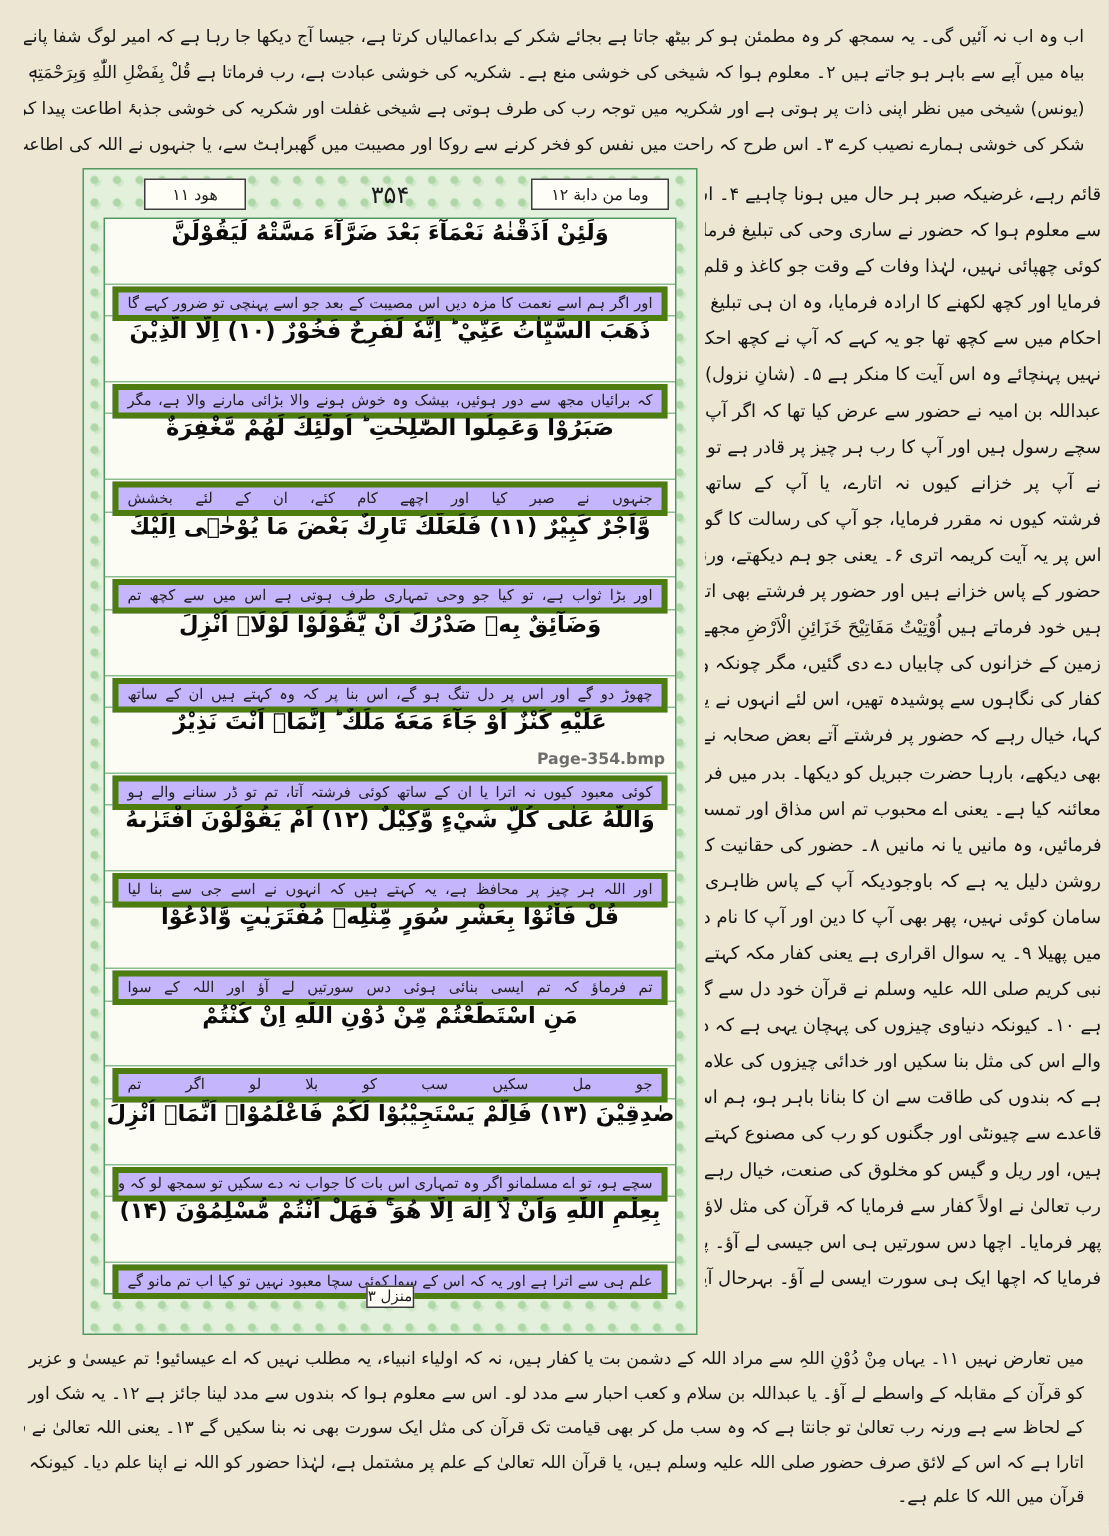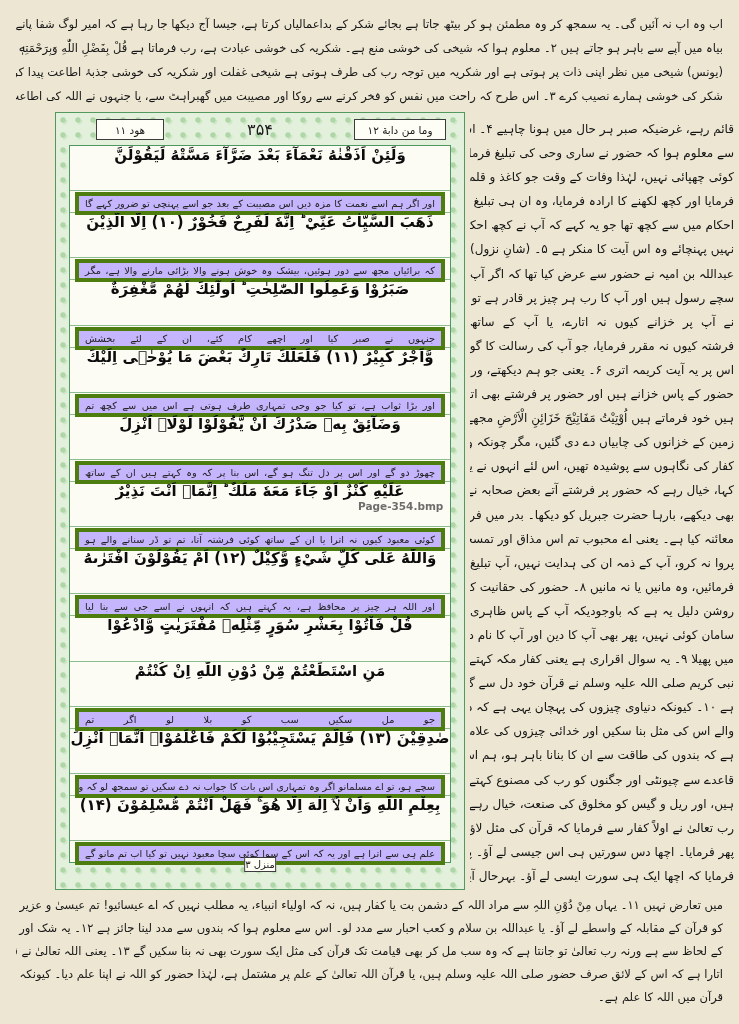--- a/index.html
+++ b/index.html
@@ -130,20 +130,23 @@
           </div>
 
           <div class="row row-urdu">
             <span class="row-text">اور اللہ ہر چیز پر محافظ ہے، یہ کہتے ہیں کہ انہوں نے اسے جی سے بنا لیا</span>
           </div>
 
           <div class="row row-arabic">
             <span class="row-text">قُلْ فَاْتُوْا بِعَشْرِ سُوَرٍ مِّثْلِهٖ مُفْتَرَيٰتٍ وَّادْعُوْا</span>
           </div>
 
+          <div class="row row-urdu">
+            <span class="row-text">تم فرماؤ کہ تم ایسی بنائی ہوئی دس سورتیں لے آؤ اور اللہ کے سوا</span>
+          </div>
 
           <div class="row row-arabic">
             <span class="row-text">مَنِ اسْتَطَعْتُمْ مِّنْ دُوْنِ اللّٰهِ اِنْ كُنْتُمْ</span>
           </div>
 
           <div class="row row-urdu">
             <span class="row-text">جو مل سکیں سب کو بلا لو اگر تم</span>
           </div>
 
           <div class="row row-arabic">
@@ -198,21 +201,20 @@
       <div class="c-line">زمین کے خزانوں کی چابیاں دے دی گئیں، مگر چونکہ وہ</div>
 
       <div class="c-line">کفار کی نگاہوں سے پوشیدہ تھیں، اس لئے انہوں نے یہ</div>
 
       <div class="c-line">کہا، خیال رہے کہ حضور پر فرشتے آتے بعض صحابہ نے</div>
 
       <div class="c-line">بھی دیکھے، بارہا حضرت جبریل کو دیکھا۔ بدر میں فرشتوں کا</div>
 
       <div class="c-line">معائنہ کیا ہے۔ یعنی اے محبوب تم اس مذاق اور تمسخر کی</div>
 
-      <div class="c-line">پروا نہ کرو، آپ کے ذمہ ان کی ہدایت نہیں، آپ تبلیغ</div>
 
       <div class="c-line">فرمائیں، وہ مانیں یا نہ مانیں ۸۔ حضور کی حقانیت کی</div>
 
       <div class="c-line">روشن دلیل یہ ہے کہ باوجودیکہ آپ کے پاس ظاہری</div>
 
       <div class="c-line">سامان کوئی نہیں، پھر بھی آپ کا دین اور آپ کا نام دنیا</div>
 
       <div class="c-line">میں پھیلا ۹۔ یہ سوال اقراری ہے یعنی کفار مکہ کہتے ہیں کہ</div>
 
       <div class="c-line">نبی کریم صلی اللہ علیہ وسلم نے قرآن خود دل سے گھڑ لیا</div>

